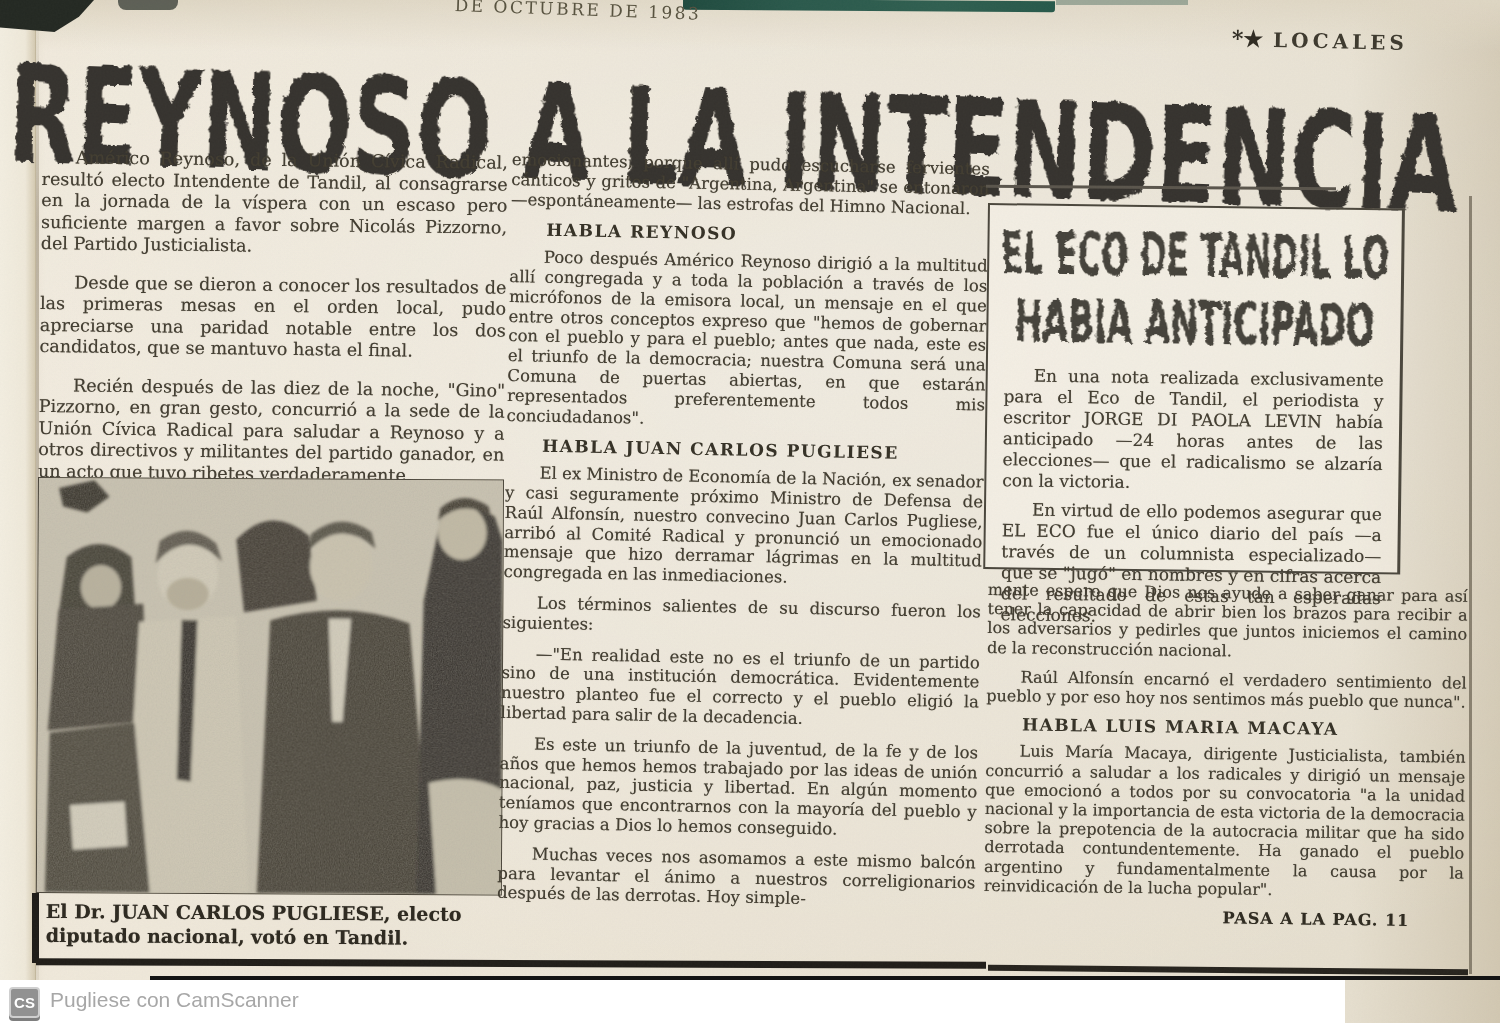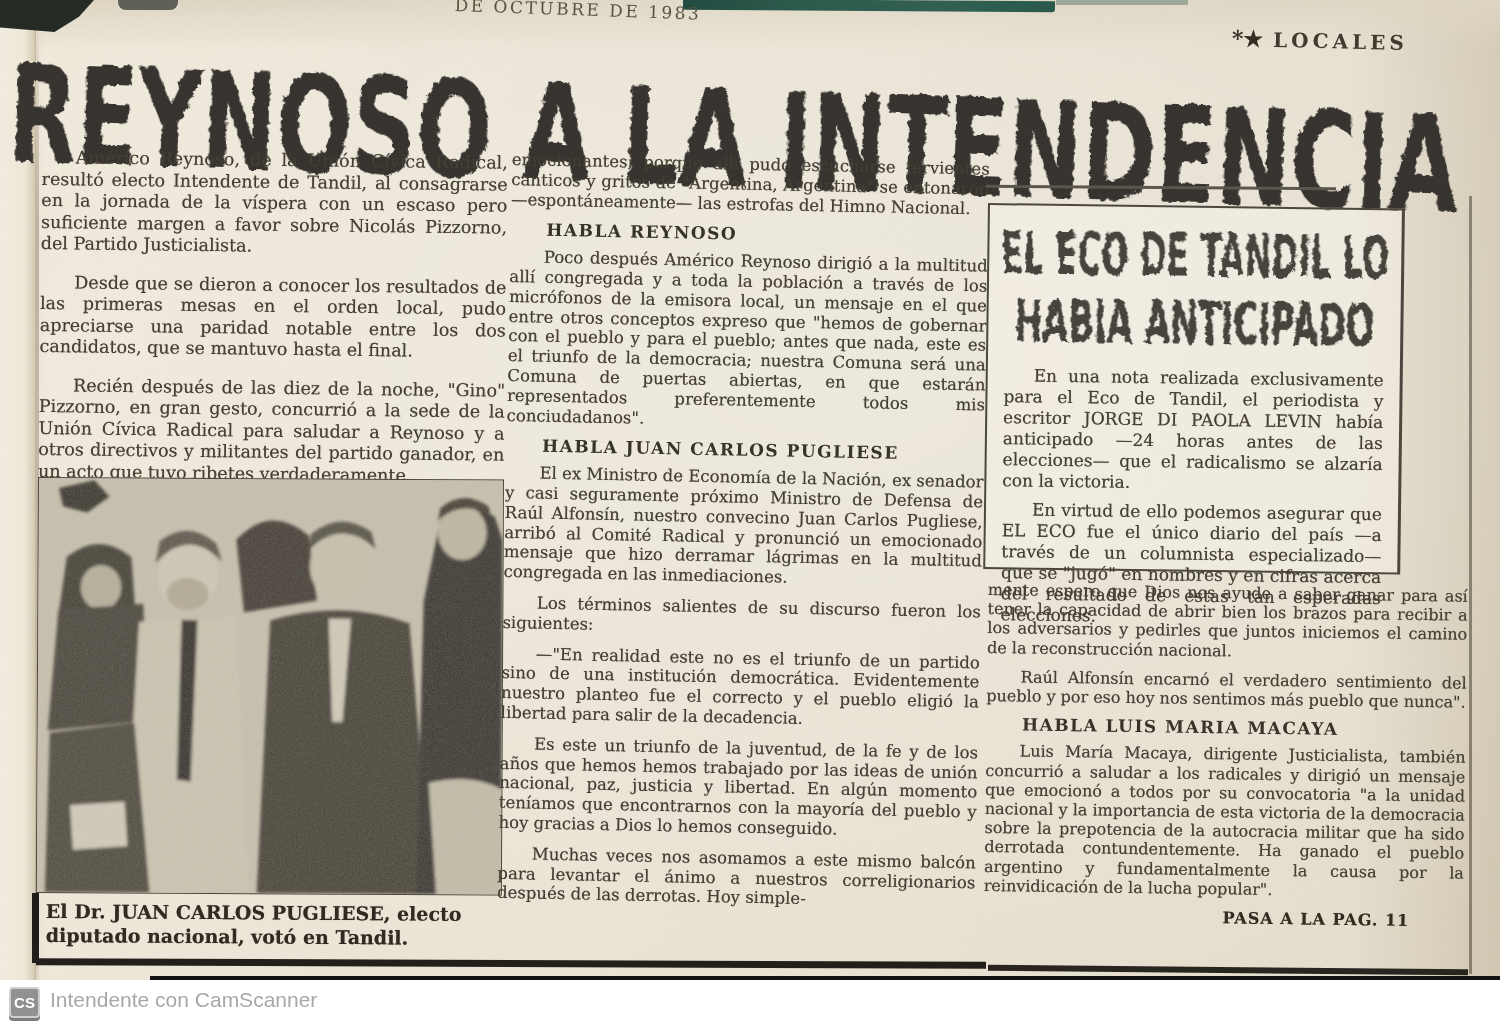--- a/index.html
+++ b/index.html
@@ -70,21 +70,21 @@
   .eco-box { left:988px; top:203px; width:412px; height:362px;
     border:2px solid #4a463c; border-right-width:3px;
     background:rgba(250,247,238,.45);
     transform:rotate(.75deg); transform-origin:0 0; }
   .eco-box .box-headline { display:block; margin:12px auto 4px auto; }
   .eco-box .box-body { padding:2px 16px 0 16px; font-size:17px; line-height:21px; text-align:justify; }
   .eco-box .box-body p { margin:0 0 8px 0; text-indent:30px; text-shadow:0 0 .7px rgba(66,61,49,.6); }
 
   
   .bottom-edge { left:150px; top:976px; width:1350px; height:4px; background:#141414; z-index:55; }
-  .scan-bar { left:0; top:980px; width:1500px; height:43px; background:#ffffff; z-index:60; }
+  .scan-bar { left:0; top:980px; width:1345px; height:43px; background:#ffffff; z-index:60; }
   .cs-badge { position:absolute; left:9px; top:7px; width:27px; height:27px; background:#919191;
     border:2px solid #cfcfcf; border-radius:4px; color:#fff; font:bold 15px/27px "Liberation Sans", sans-serif;
     text-align:center; box-shadow:0 3px 0 #7e7e7e; }
   .cs-label { position:absolute; left:50px; top:8px; color:#a7a7a7; font:21px "Liberation Sans", sans-serif; }
 
   .noise { left:0; top:0; z-index:50; pointer-events:none; opacity:.6; }
 </style>
 </head>
 <body>
 
@@ -200,16 +200,16 @@
   <svg class="layer noise" width="1500" height="1023">
     <filter id="pnoise">
       <feTurbulence type="fractalNoise" baseFrequency="0.55" numOctaves="2" stitchTiles="stitch"></feTurbulence>
       <feColorMatrix type="matrix" values="0 0 0 0 0.35  0 0 0 0 0.33  0 0 0 0 0.28  0 0 0 0.08 0"></feColorMatrix>
     </filter>
     <rect width="1500" height="1023" filter="url(#pnoise)"></rect>
   </svg>
 
   <div class="layer scan-bar">
     <div class="cs-badge">CS</div>
-    <div class="cs-label">Intendente con CamScanner</div>
+    <div class="cs-label">Pugliese con CamScanner</div>
   </div>
 
 </div>
 
 </body></html>

